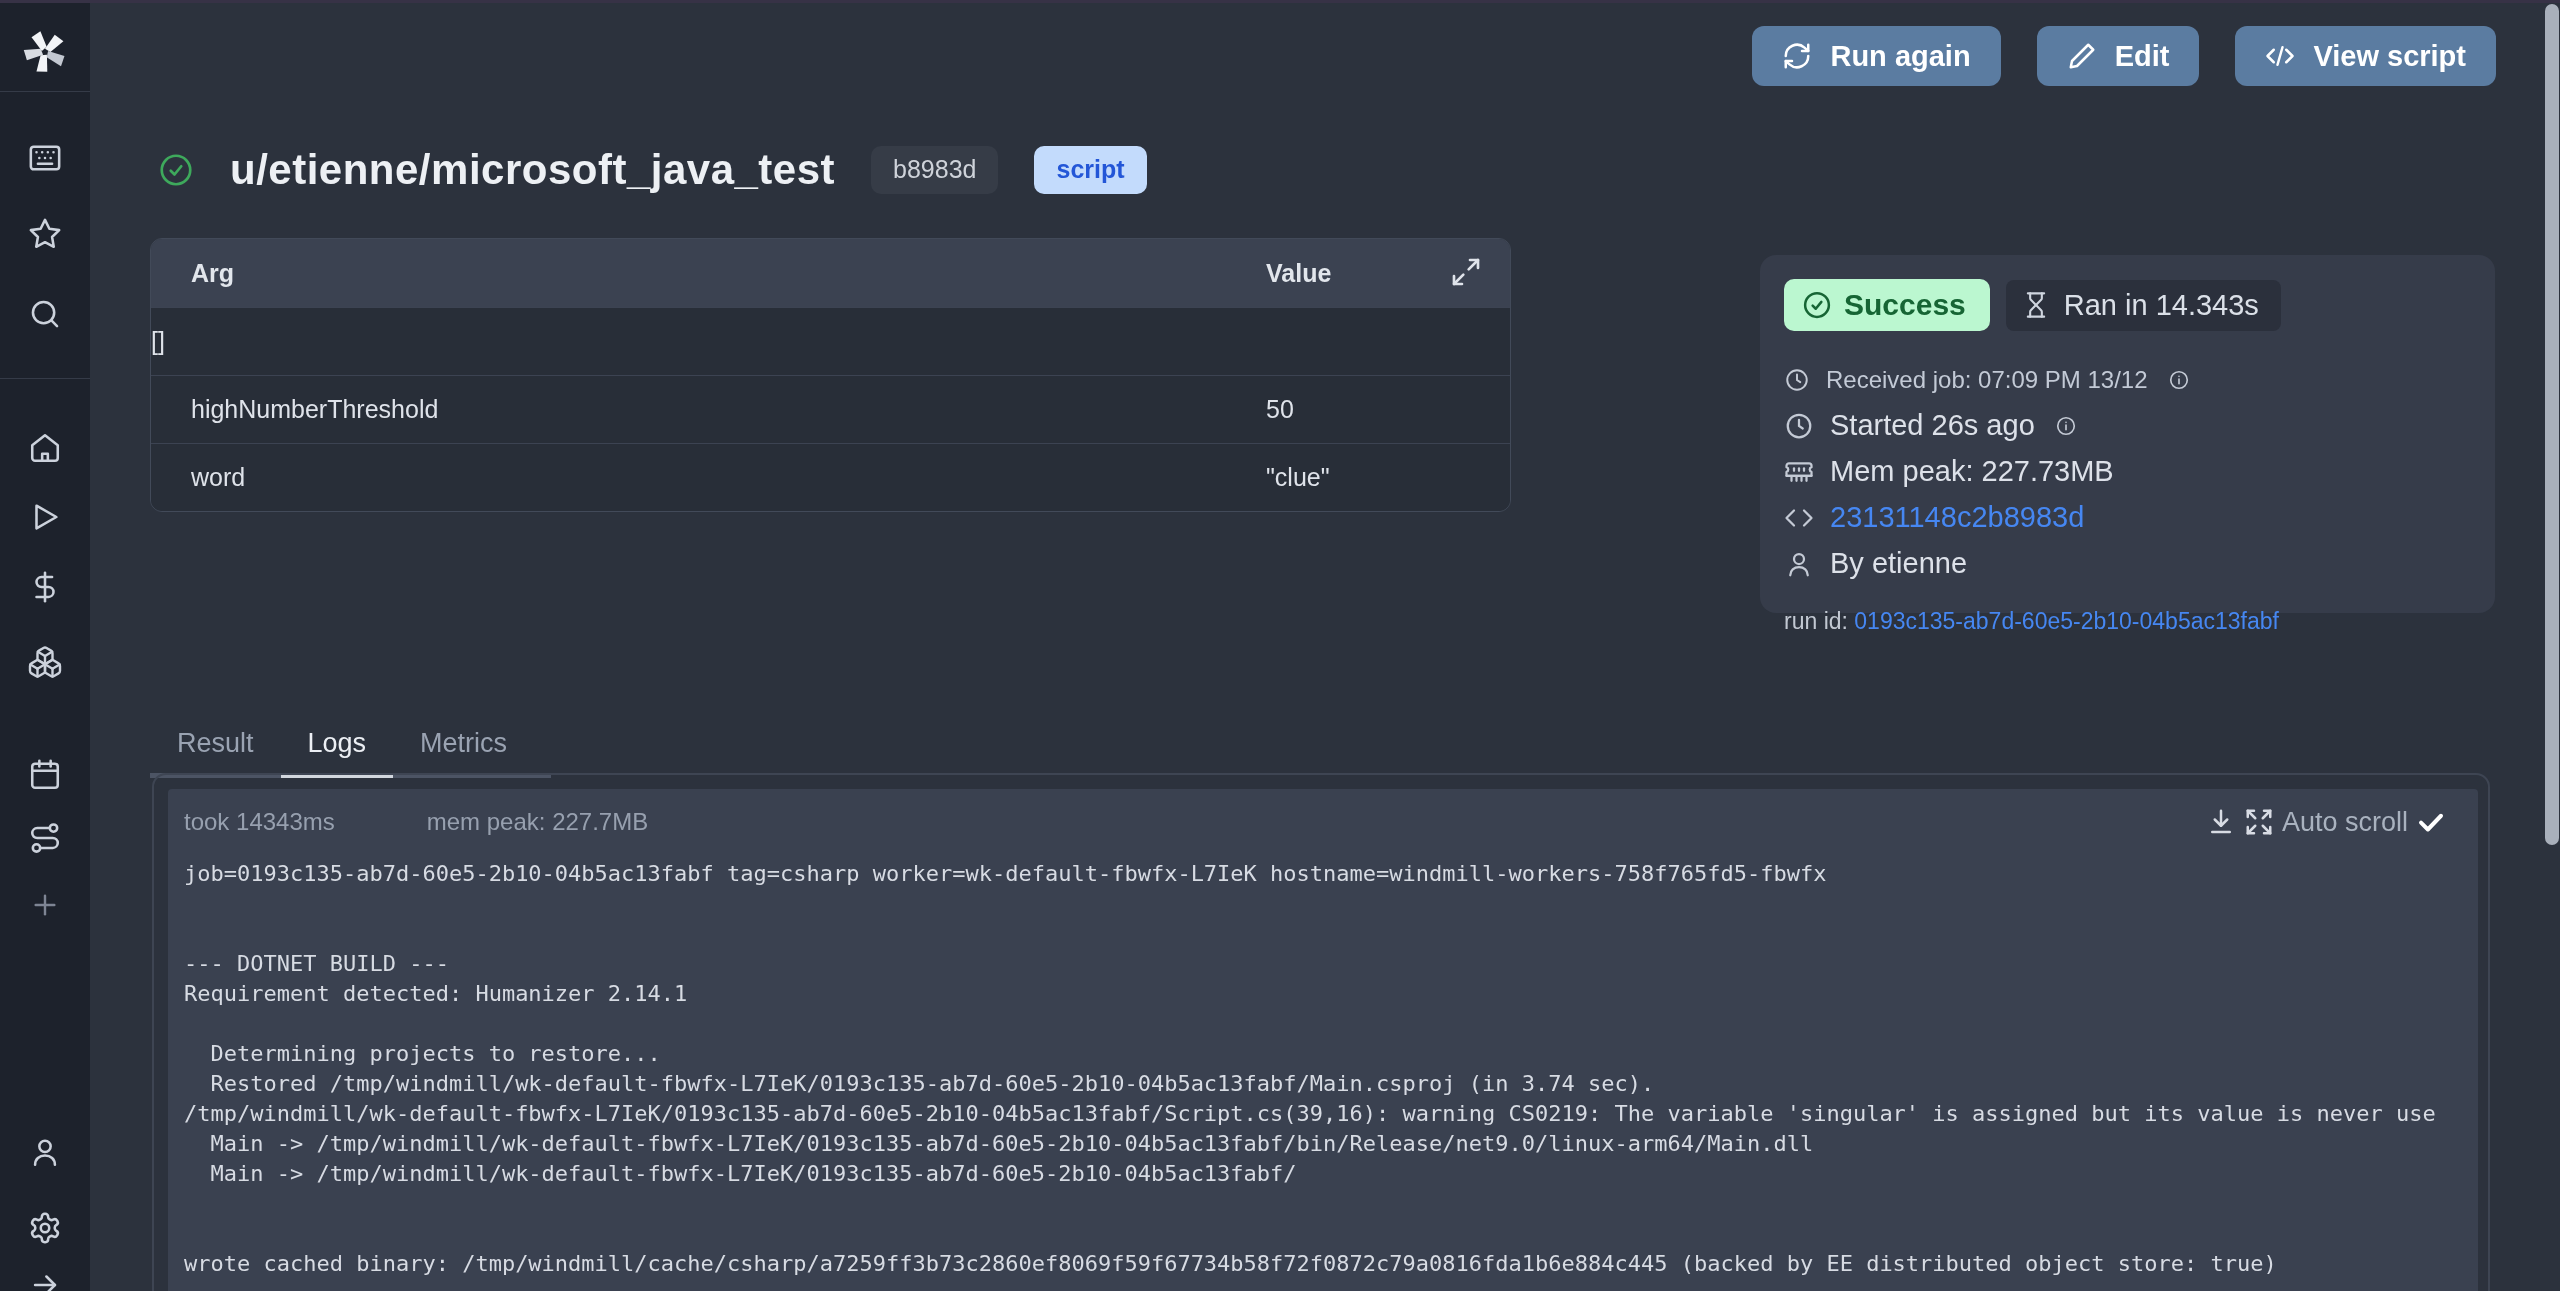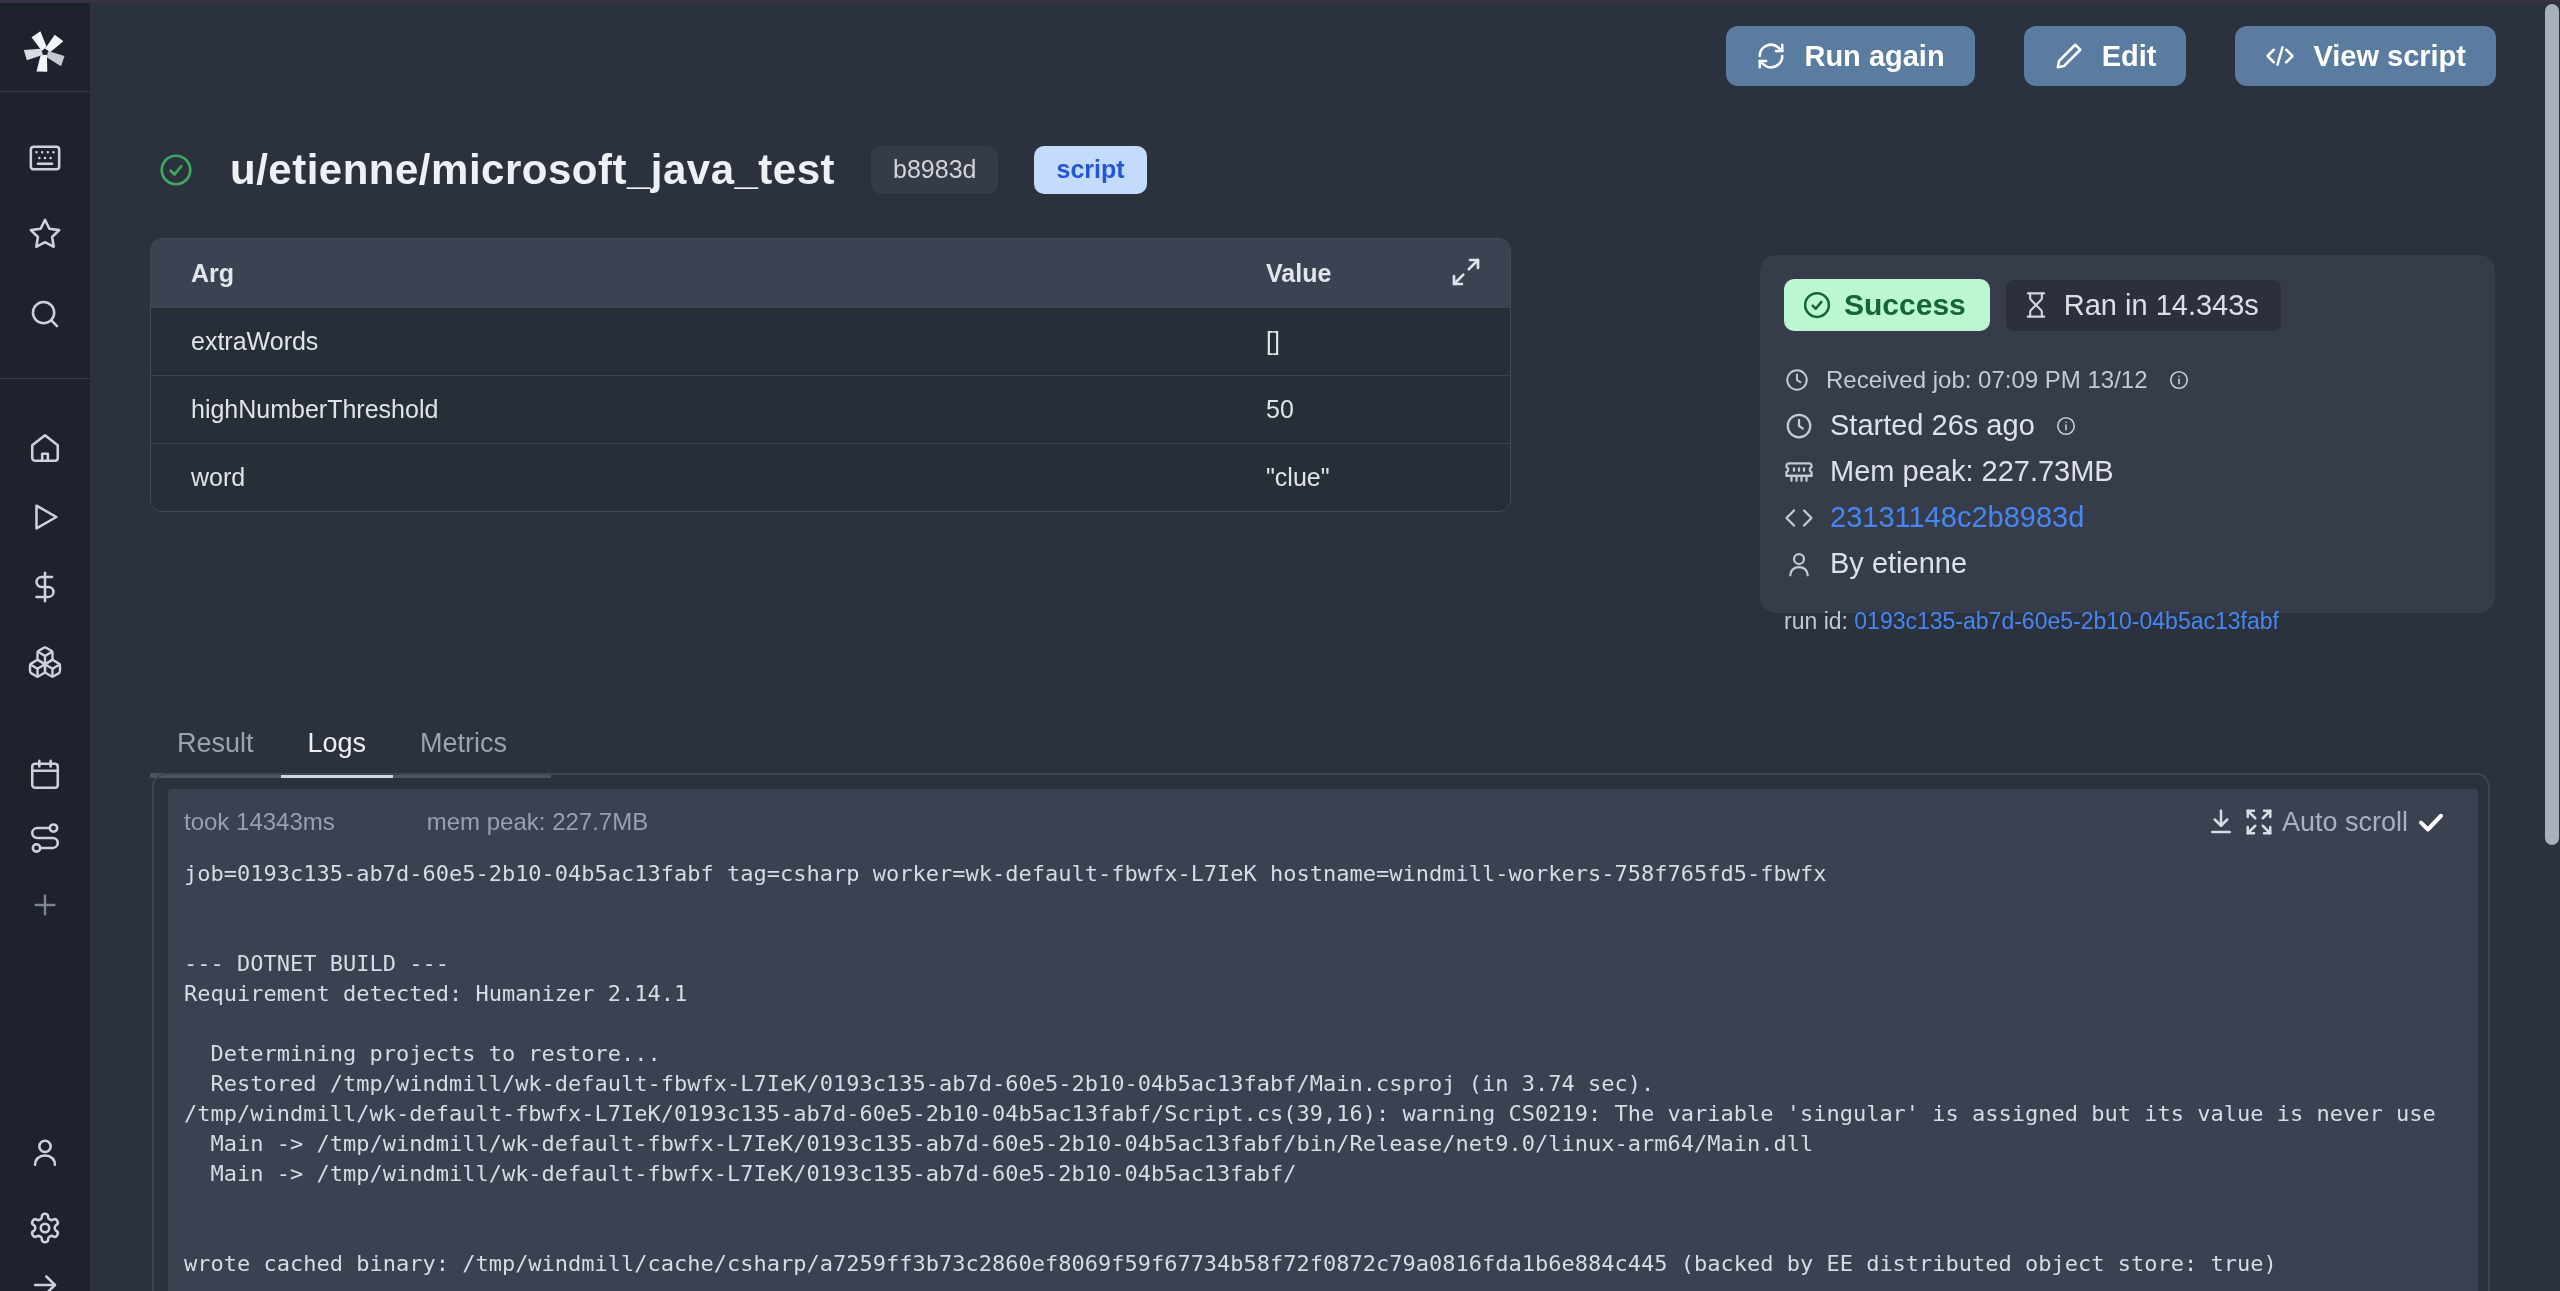--- a/index.html
+++ b/index.html
@@ -16,21 +16,21 @@
   
   .topline { position:absolute; top:0; left:0; width:100%; height:3px; background:#373246; z-index:30; }
 
   
   .sidebar { position:absolute; left:0; top:0; width:90px; height:1291px; background:#1d222c; z-index:20; }
   .si { position:absolute; left:50%; transform:translateX(-50%); color:#ccd2dc; cursor:pointer; }
   .sdiv { position:absolute; left:0; width:90px; border-top:1px solid #353b48; }
   .si-dim { color:#7e8594; }
 
   
-  .actions { position:absolute; top:26px; right:64px; display:flex; gap:49px; z-index:5; }
+  .actions { position:absolute; top:26px; right:64px; display:flex; gap:36px; z-index:5; }
   .btn {
     display:flex; align-items:center; gap:18px;
     background:#5b7ca1; color:#fff; border:none; cursor:pointer;
     height:60px; padding:0 30px; border-radius:12px;
     font-family:"Liberation Sans", sans-serif; font-size:29px; font-weight:700;
   }
   .btn .icon { color:#fff; }
 
   
   .title-row { position:absolute; left:158px; top:146px; display:flex; gap:36px; }
@@ -289,21 +289,20 @@
       <span class="t-expand icon">
         <svg width="32" height="32" viewBox="0 0 24 24" fill="none" stroke="currentColor" stroke-width="2" stroke-linecap="round" stroke-linejoin="round">
             <polyline points="15 3 21 3 21 9"></polyline>
             <polyline points="9 21 3 21 3 15"></polyline>
             <line x1="21" y1="3" x2="14" y2="10"></line>
             <line x1="3" y1="21" x2="10" y2="14"></line>
           </svg>
       </span>
     </div>
     <div class="t-row">
-      <div class="c-arg">extraWords</div>
       <div class="c-val">[]</div>
     </div>
     <div class="t-row">
       <div class="c-arg">highNumberThreshold</div>
       <div class="c-val">50</div>
     </div>
     <div class="t-row">
       <div class="c-arg">word</div>
       <div class="c-val">"clue"</div>
     </div>

